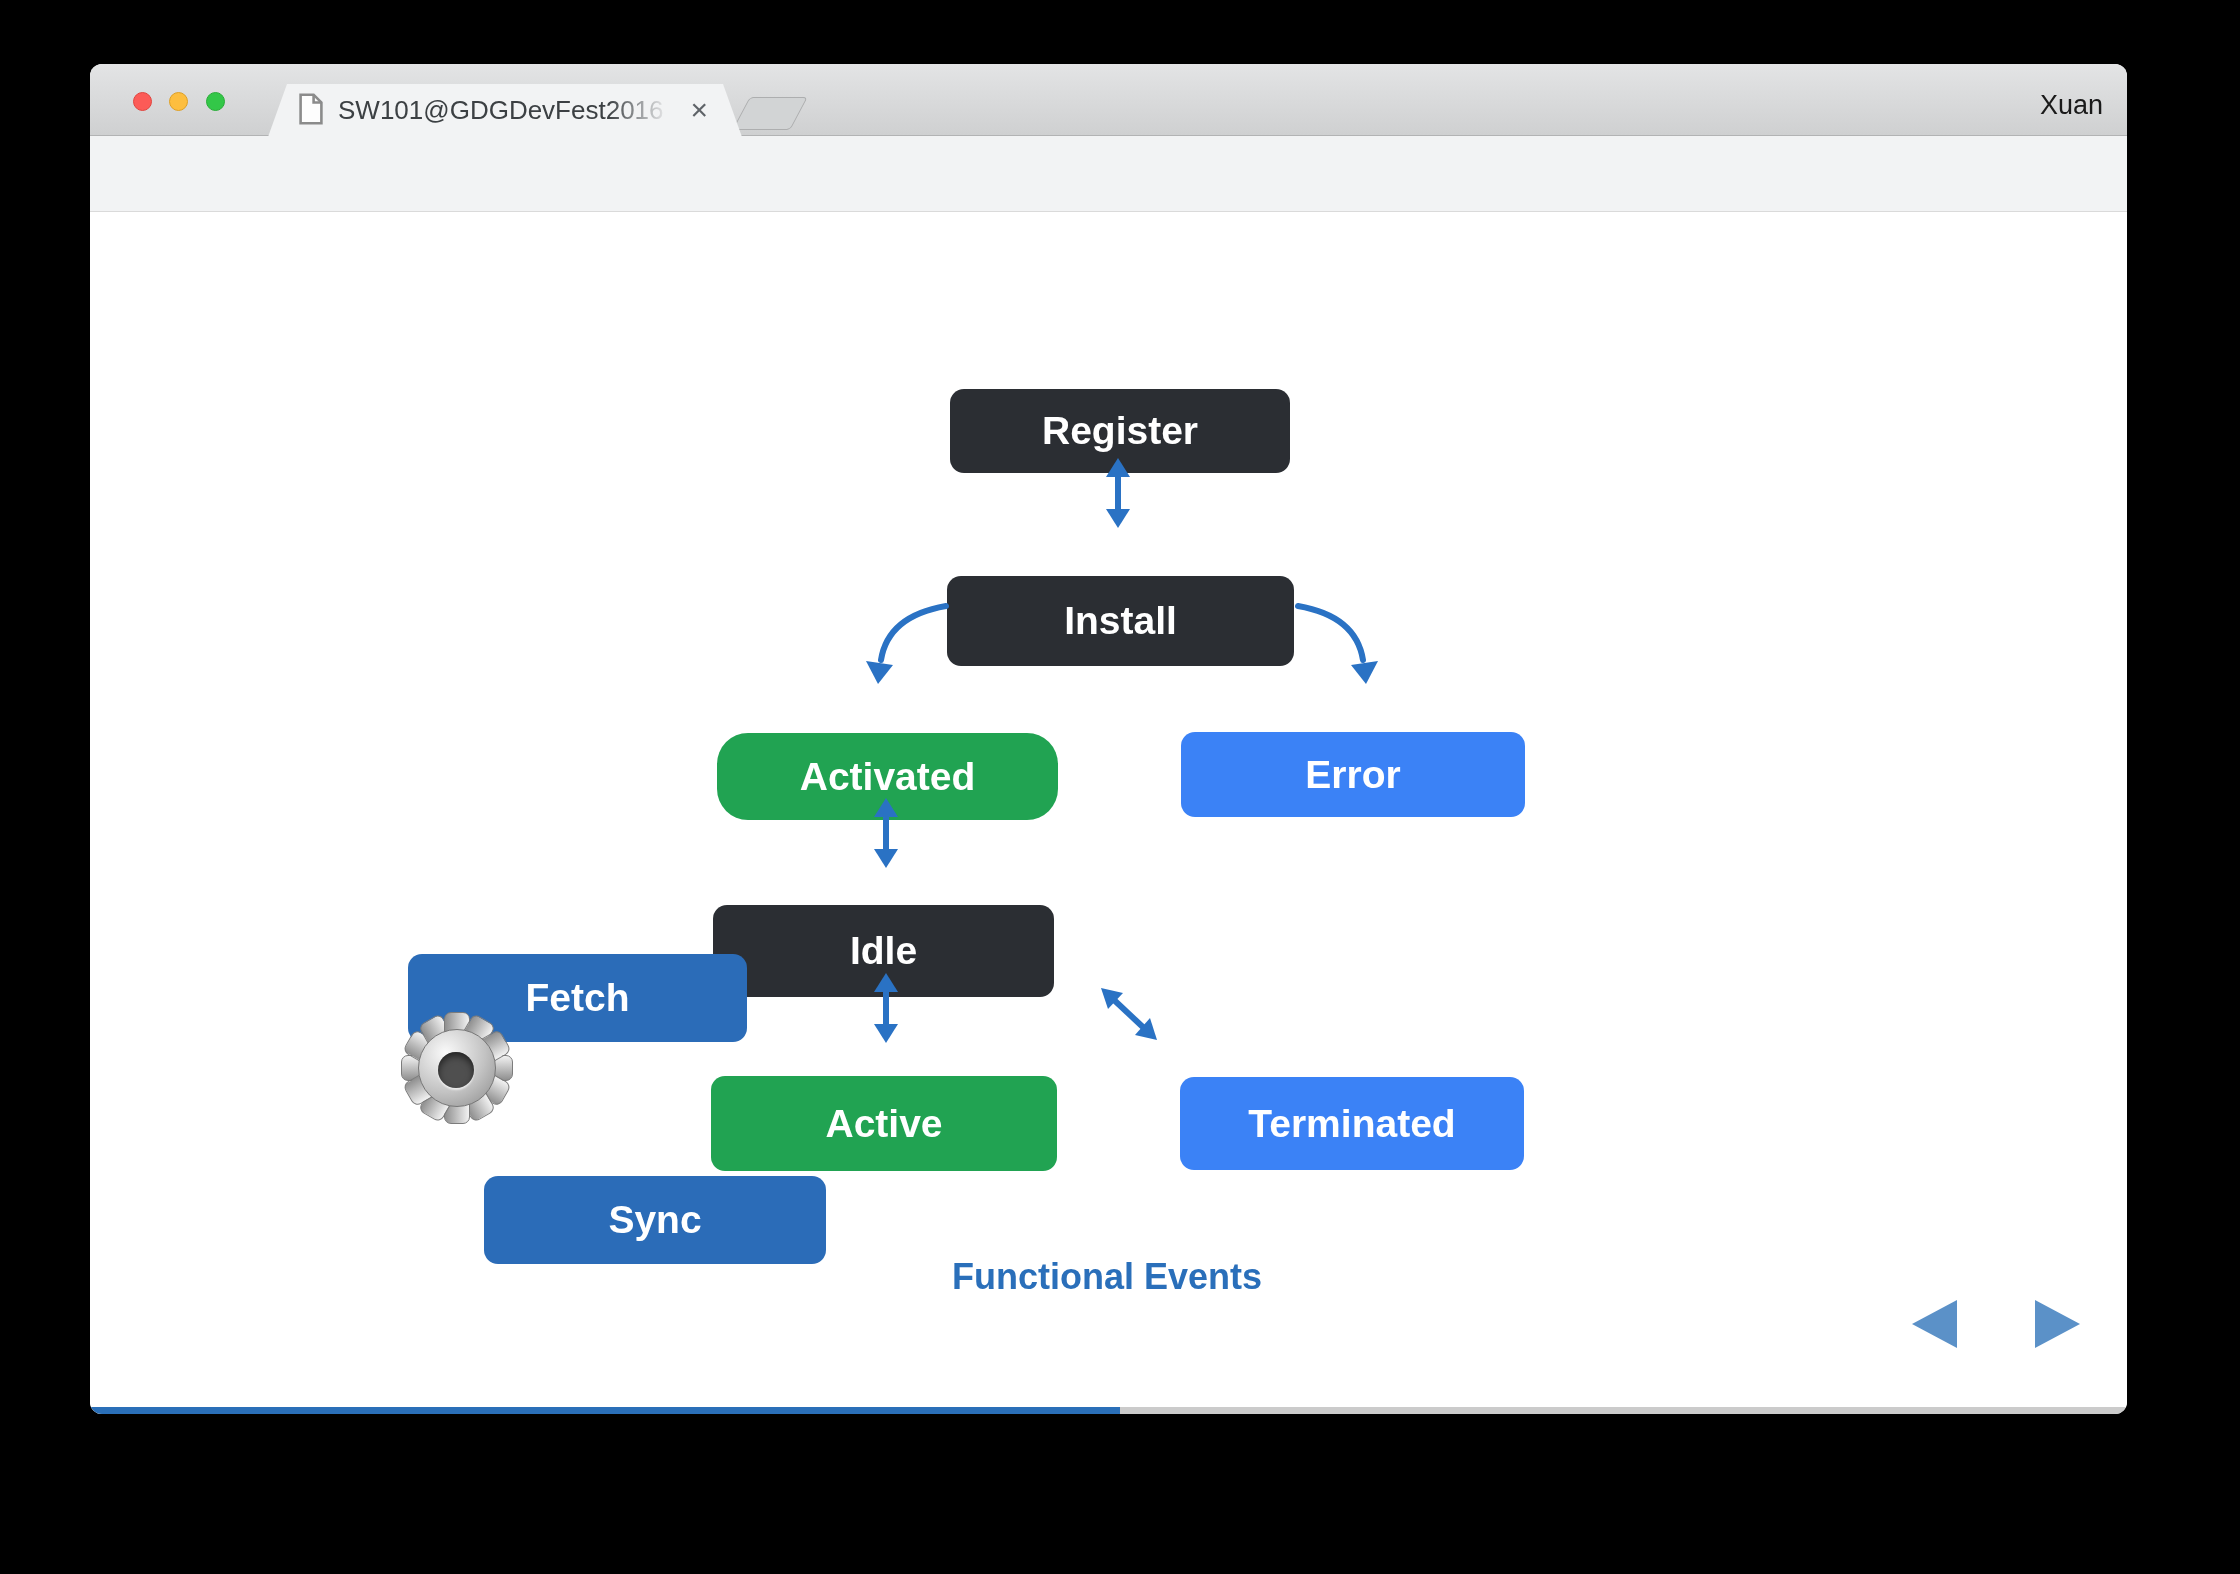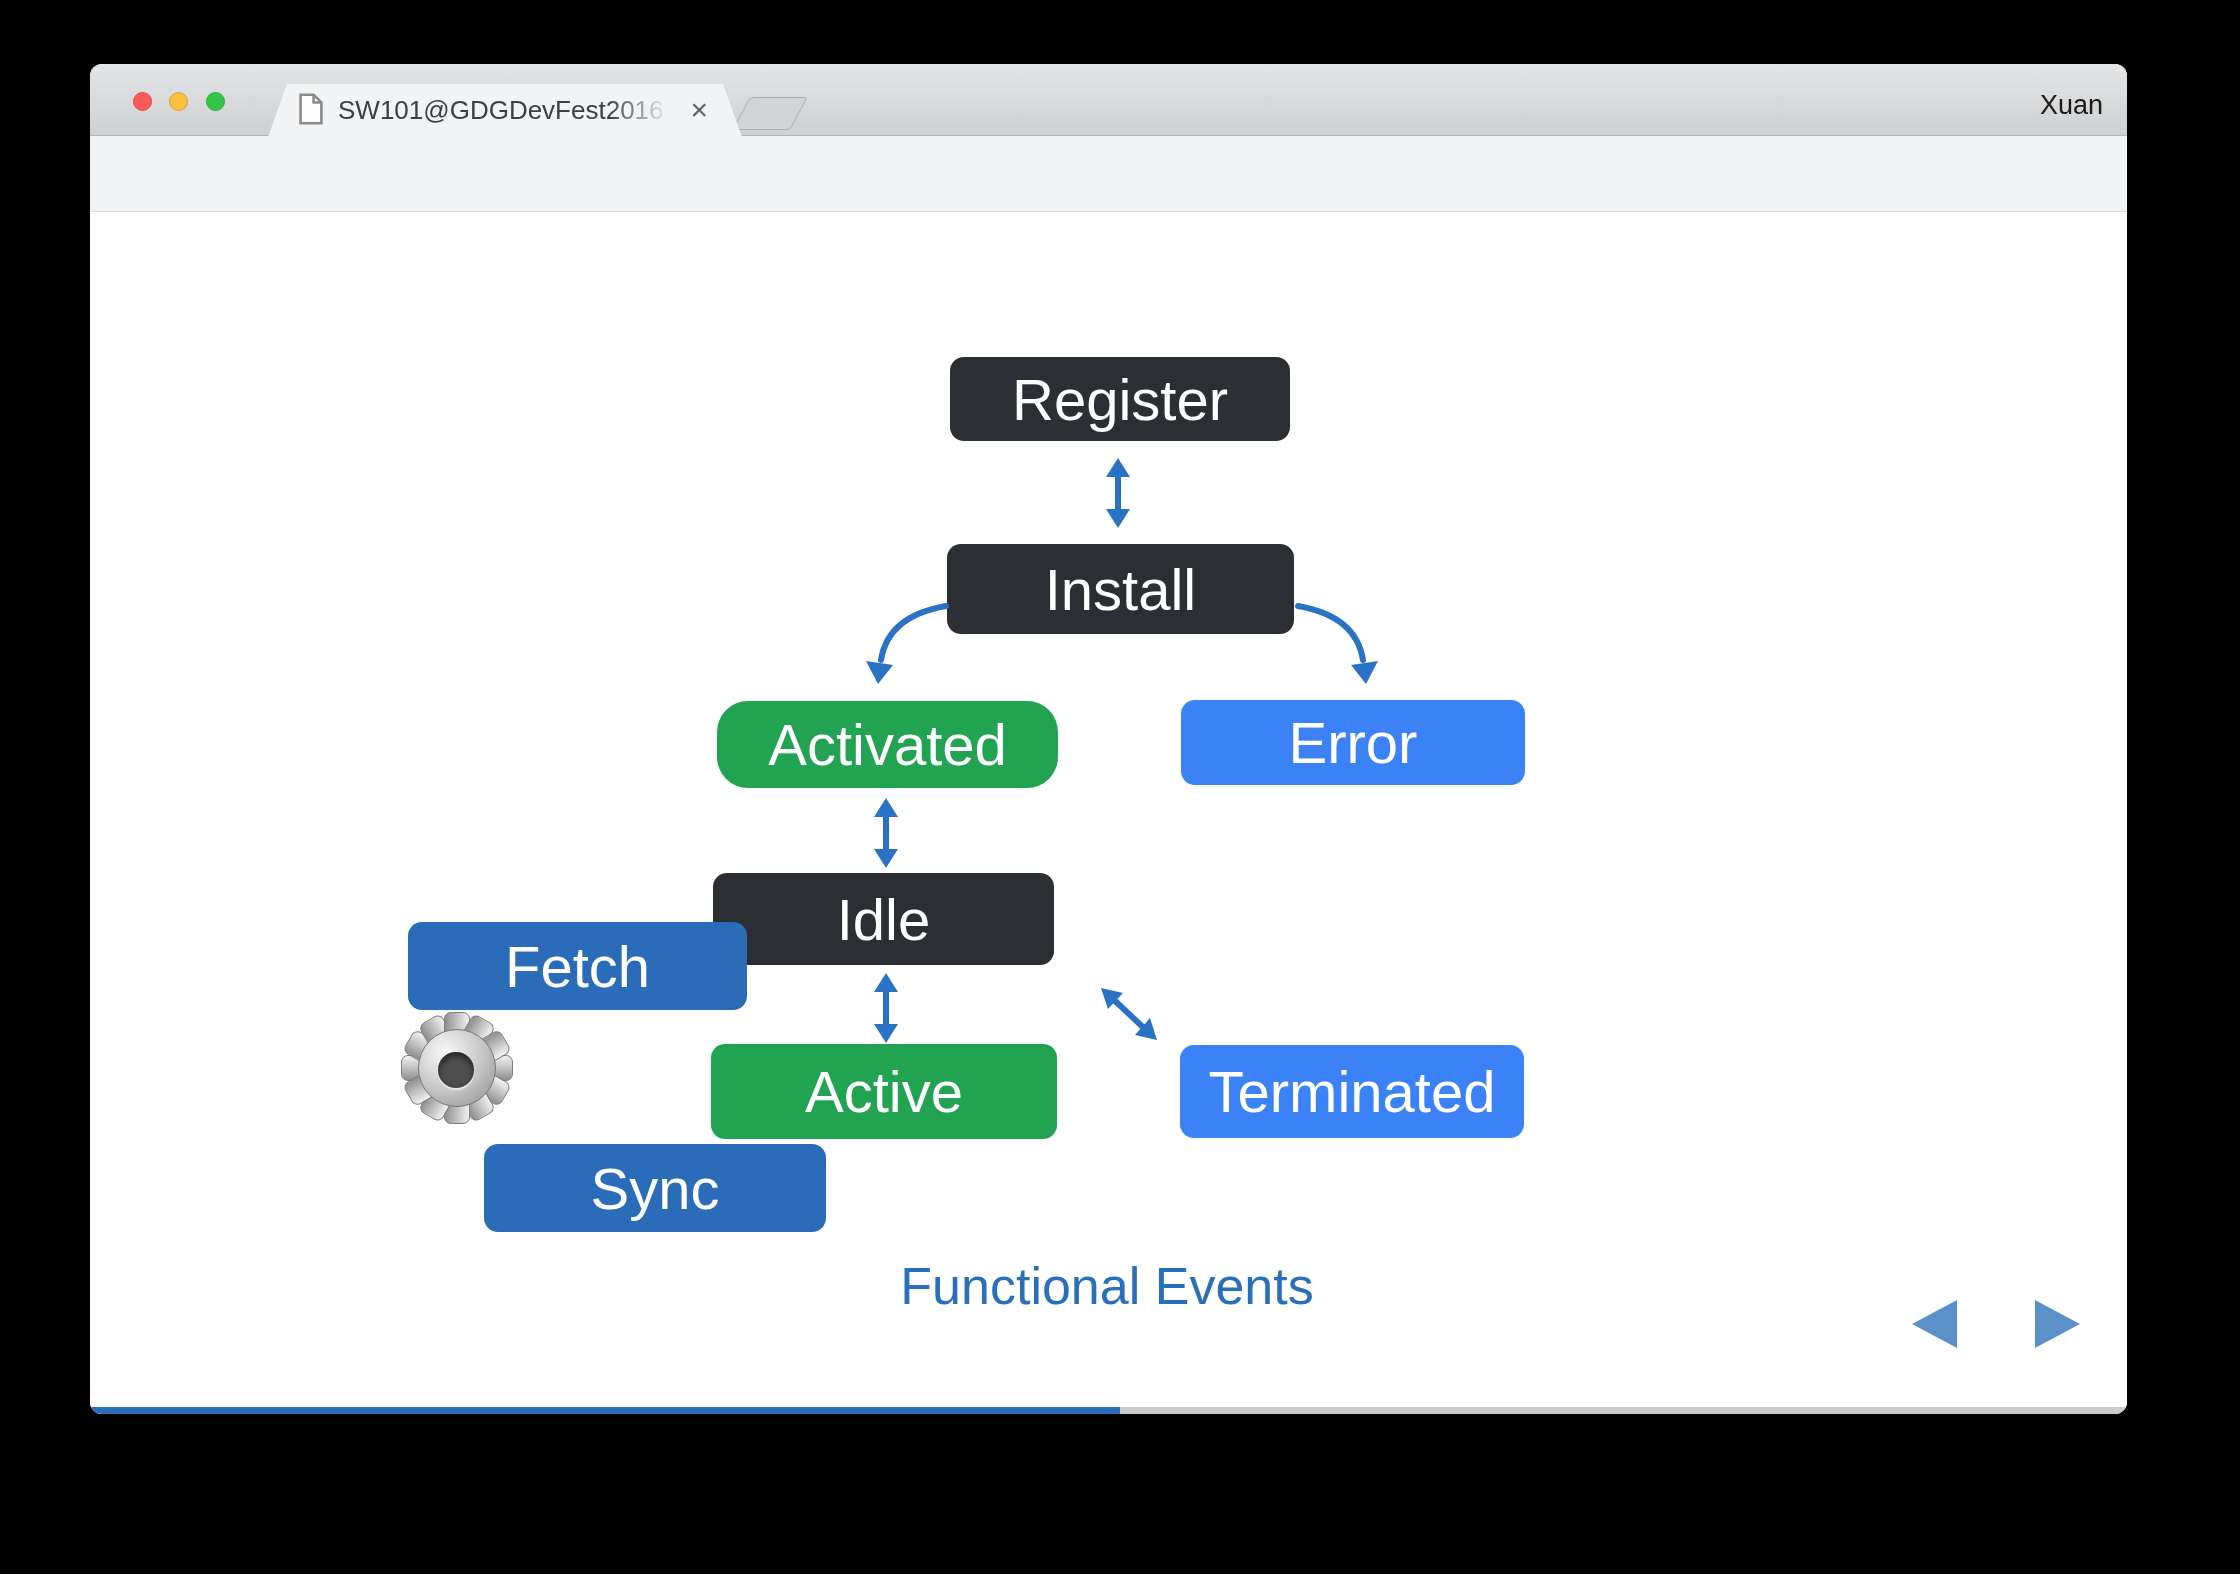--- a/index.html
+++ b/index.html
@@ -61,21 +61,21 @@
                   clip-path:polygon(0 0,100% 40%,100% 60%,0 100%); }
   .avatar .mast { position:absolute; left:22px; top:8px; width:5px; height:28px; background:#f2f5f6; }
   .menu-btn { position:absolute; left:1974px; top:88px; width:30px; height:46px;
               display:flex; flex-direction:column; align-items:center; justify-content:center; gap:7px; }
   .menu-btn i { width:7px; height:7px; border-radius:50%; background:#5f6368; }
 
   
   .content { position:absolute; left:0; top:148px; right:0; height:1195px; background:#fff; }
 
   .node { position:absolute; display:flex; align-items:center; justify-content:center;
-          color:#fff; font-size:58px; font-weight:400; border-radius:14px; }
+          color:#fff; font-size:39px; font-weight:700; border-radius:14px;margin-top:32px; }
   .node.dark  { background:#2b2e33; }
   .node.green { background:#21a352; }
   .node.red   { background:#3b82f6; }
   .node.blue  { background:#2b6cb8; }
 
   .n-register   { left:860px;  top:145px;  width:340px; height:84px; }
   .n-install    { left:857px;  top:332px;  width:347px; height:90px; }
   .n-activated  { left:627px;  top:489px;  width:341px; height:87px;border-radius:31px; }
   .n-error      { left:1091px; top:488px;  width:344px; height:85px; }
   .n-idle       { left:623px;  top:661px;  width:341px; height:92px; }
@@ -102,21 +102,21 @@
   .gear .t3 { transform:rotate(60deg); } .gear .t4 { transform:rotate(90deg); }
   .gear .t5 { transform:rotate(120deg);} .gear .t6 { transform:rotate(150deg); }
   .gear .disc { position:absolute; left:50%; top:50%; width:78px; height:78px; margin:-39px 0 0 -39px;
                 border-radius:50%; border:1px solid #777;
                 background:radial-gradient(circle at 35% 30%, #fafafa, #c2c2c2 55%, #8a8a8a); }
   .gear .hole { position:absolute; left:50%; top:50%; width:36px; height:36px; margin:-16px 0 0 -19px;
                 border-radius:50%; background:#4f4f4f;
                 box-shadow:inset 0 4px 7px rgba(0,0,0,.55), 0 2px 2px rgba(255,255,255,.65); }
 
   .caption { position:absolute; left:767px; top:1044px; width:500px; text-align:center;
-             font-size:52px; font-weight:400; color:#2a6fba; }
+             font-size:36px; font-weight:700; color:#2a6fba; }
 
   .tri { position:absolute; width:0; height:0; }
   .tri-left  { left:1822px; top:1088px;
                border-top:24px solid transparent; border-bottom:24px solid transparent;
                border-right:45px solid #5b91c8; }
   .tri-right { left:1945px; top:1088px;
                border-top:24px solid transparent; border-bottom:24px solid transparent;
                border-left:45px solid #5b91c8; }
 
   

